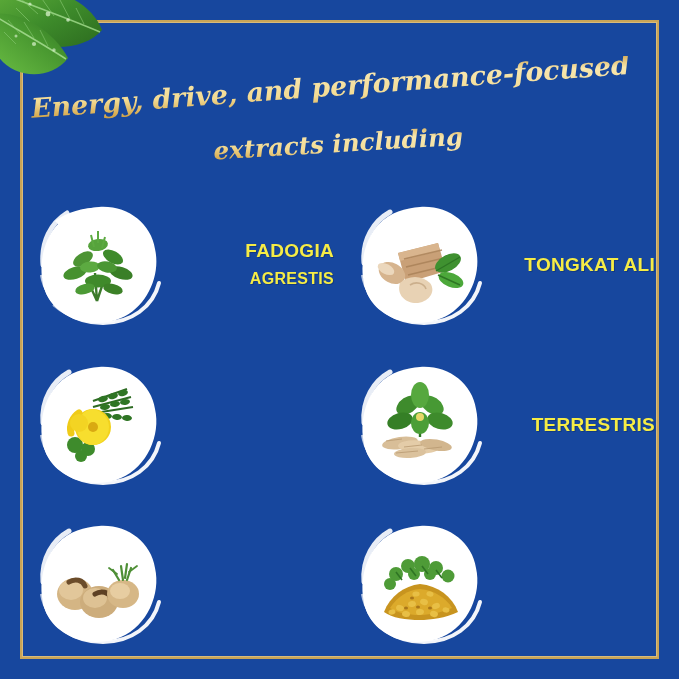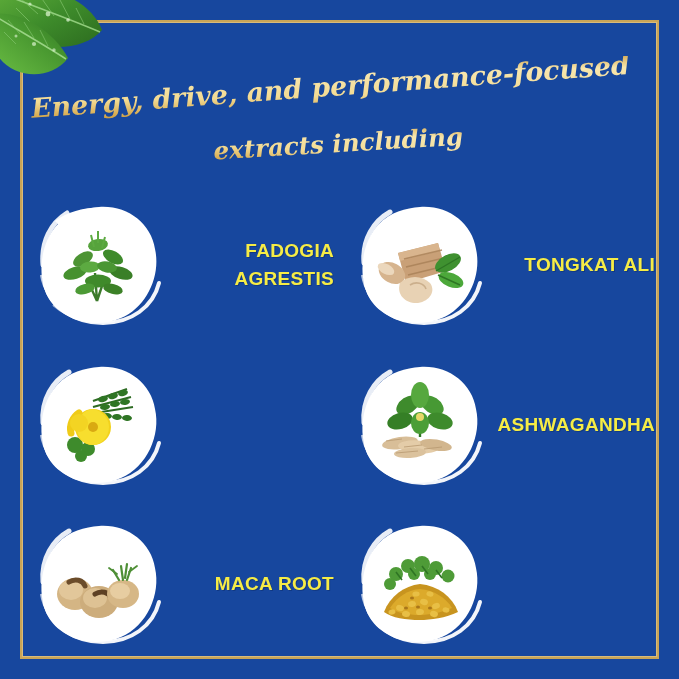--- a/index.html
+++ b/index.html
@@ -57,21 +57,21 @@
     text-align:right;
     color:#F6EC45;
     font-weight:bold;
     font-size:19px;
     line-height:28px;
     letter-spacing:.3px;
     font-family:"Liberation Sans",sans-serif;
     text-shadow:1px 1px 0 rgba(10,40,100,.45);
     padding-right:6px;
   }
-  .ing-label .sub{font-size:19px;display:block;}
+  .ing-label .sub{font-size:16px;display:block;}
 </style>
 </head>
 <body>
 
 <div id="stage">
 
   <div class="frame"></div>
 
   <div class="leaves">
     <svg viewBox="0 0 130 105" width="130" height="105">
@@ -236,21 +236,21 @@
               <ellipse cx="44" cy="82" rx="18" ry="6" fill="#D8BE98" transform="rotate(-8 44 82)"></ellipse>
               <ellipse cx="62" cy="86" rx="20" ry="6.5" fill="#E4CCA8" transform="rotate(4 62 86)"></ellipse>
               <ellipse cx="80" cy="84" rx="16" ry="5.5" fill="#D2B68E" transform="rotate(10 80 84)"></ellipse>
               <ellipse cx="54" cy="92" rx="16" ry="5" fill="#DBC29D" transform="rotate(-4 54 92)"></ellipse>
               <path d="M30 80 L46 78 M48 86 L66 84 M68 88 L86 86 M40 92 L62 90" stroke="#B89A72" stroke-width="1.2" fill="none" opacity=".8"></path>
             </g>
           </g>
         </svg>
       </div>
       <div class="ing-label">
-        <span>ASHWAGANDHA</span>
+        <span>TERRESTRIS</span>
       </div>
     </div>
 
     <div class="cell c0 r2">
       <div class="badge">
         <svg viewBox="0 0 128 128">
           <path d="M64 6 C92 4 116 22 120 48 C126 74 112 106 86 117 C60 128 28 120 14 98 C2 78 4 44 22 24 C34 11 50 7 64 6 Z" fill="#FFFFFF"></path>
           <path d="M8 62 C6 38 18 20 34 11" stroke="#FFFFFF" stroke-width="5" fill="none" stroke-linecap="round" opacity=".9"></path>
           <path d="M10 84 C16 106 40 122 68 122 C96 122 118 106 124 82" stroke="#FFFFFF" stroke-width="4" fill="none" stroke-linecap="round" opacity=".95"></path>
           <path d="M6 74 C10 100 36 118 66 118" stroke="#FFFFFF" stroke-width="2" fill="none" opacity=".7"></path>
@@ -261,23 +261,20 @@
             <path d="M34 62 C40 58 48 60 50 66" fill="none" stroke="#6B4C2A" stroke-width="5" stroke-linecap="round"></path>
             <ellipse cx="64" cy="82" rx="19" ry="16" fill="#CDAD7C"></ellipse>
             <ellipse cx="60" cy="78" rx="12" ry="10" fill="#DEC294"></ellipse>
             <path d="M60 74 C66 70 74 72 76 78" fill="none" stroke="#5E4124" stroke-width="5" stroke-linecap="round"></path>
             <ellipse cx="88" cy="74" rx="16" ry="14" fill="#D6B786"></ellipse>
             <ellipse cx="85" cy="71" rx="10" ry="8" fill="#E7CDA1"></ellipse>
             <path d="M88 60 L86 46 M92 60 L96 48 M84 60 L78 50 M90 58 L92 44" stroke="#4E8F36" stroke-width="2.2" fill="none" stroke-linecap="round"></path>
             <path d="M82 54 L74 48 M94 52 L102 46" stroke="#4E8F36" stroke-width="1.8" fill="none" stroke-linecap="round"></path>
           </g>
         </svg>
-      </div>
-      <div class="ing-label">
-        <span>MACA ROOT</span>
       </div>
     </div>
 
     <div class="cell c1 r2">
       <div class="badge">
         <svg viewBox="0 0 128 128">
           <path d="M64 6 C92 4 116 22 120 48 C126 74 112 106 86 117 C60 128 28 120 14 98 C2 78 4 44 22 24 C34 11 50 7 64 6 Z" fill="#FFFFFF"></path>
           <path d="M8 62 C6 38 18 20 34 11" stroke="#FFFFFF" stroke-width="5" fill="none" stroke-linecap="round" opacity=".9"></path>
           <path d="M10 84 C16 106 40 122 68 122 C96 122 118 106 124 82" stroke="#FFFFFF" stroke-width="4" fill="none" stroke-linecap="round" opacity=".95"></path>
           <path d="M6 74 C10 100 36 118 66 118" stroke="#FFFFFF" stroke-width="2" fill="none" opacity=".7"></path>

